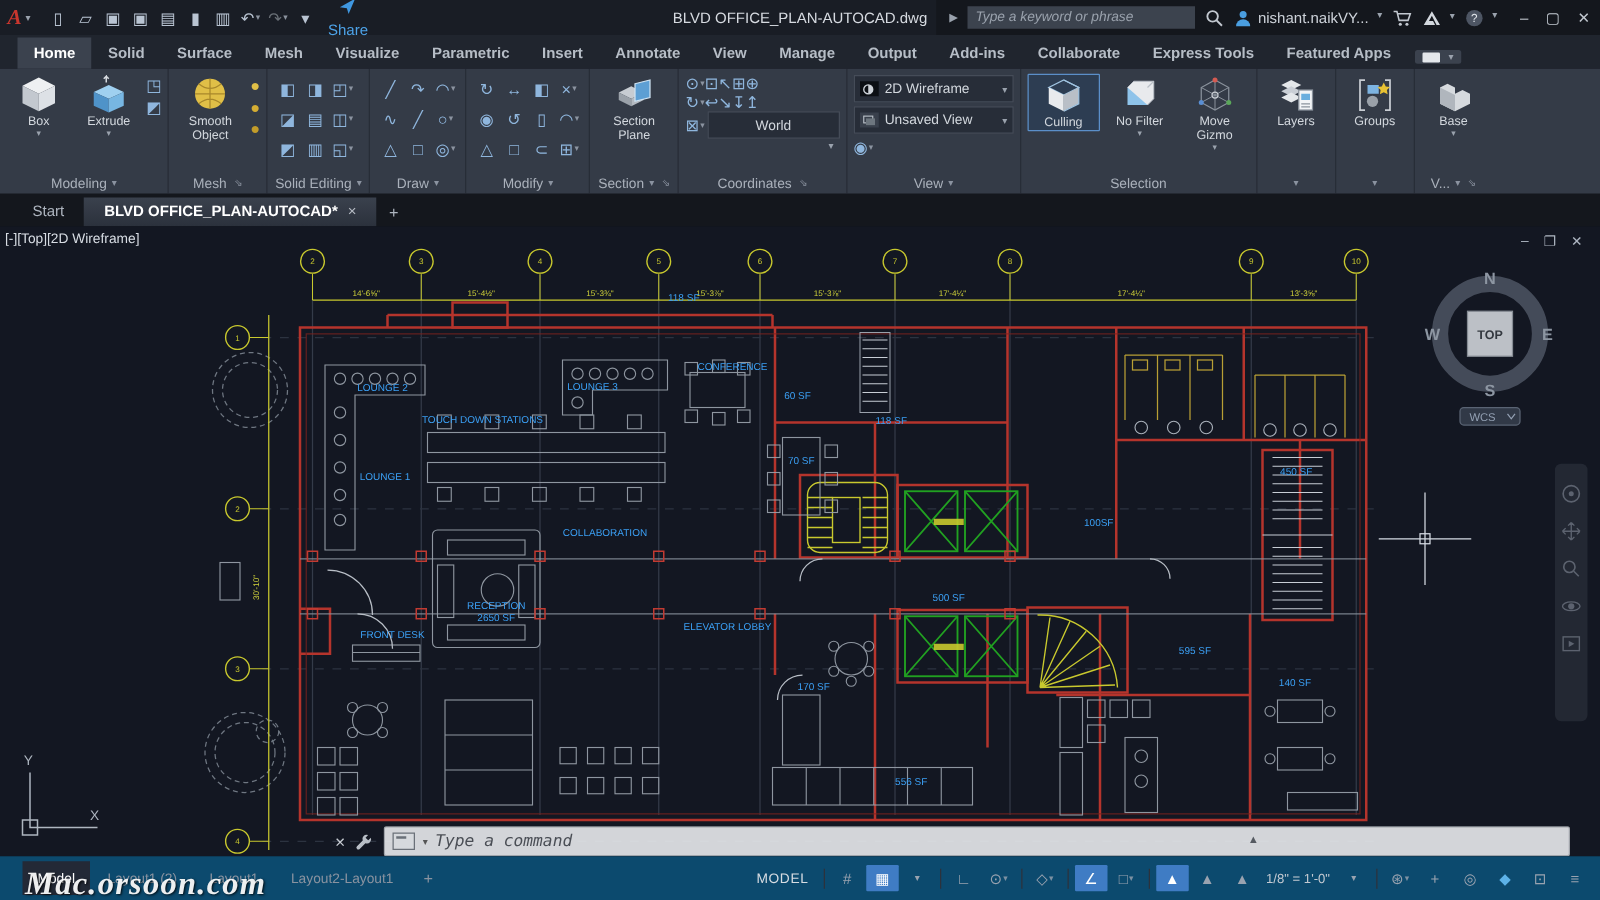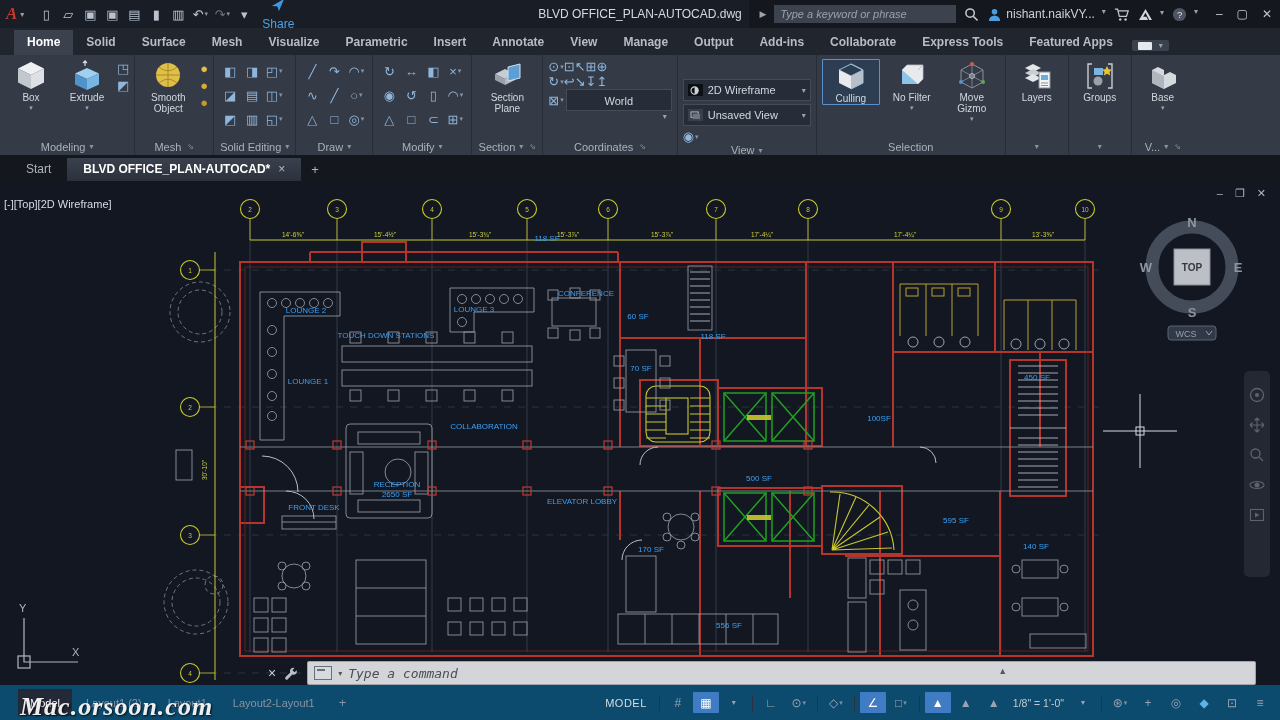--- a/index.html
+++ b/index.html
@@ -56,21 +56,21 @@
   .drop .dc{margin-left:auto;font-size:8px;color:#9aa2ad;}
   .vicon{width:15px;height:12px;background:#0c0f14;display:flex;align-items:center;justify-content:center;}
   
   .filetabs{height:26px;background:#14171d;display:flex;align-items:flex-end;padding-left:10px;flex:0 0 26px;}
   .ftab{padding:4px 16px 5px;font-size:12px;color:#aeb5bf;display:flex;gap:8px;align-items:center;}
   .ftab.active{background:linear-gradient(#3a414d,#2b313c);color:#fff;font-weight:700;}
   .ftab .x{color:#b6bcc4;font-weight:400;}
   .fplus{color:#aeb5bf;font-size:13px;padding:4px 10px;}
   
   .canvas{position:relative;flex:1;background:#131722;overflow:hidden;}
-  .vplabel{position:absolute;left:4px;top:17px;color:#d8dde4;font-size:11px;z-index:5;}
+  .vplabel{position:absolute;left:4px;top:4px;color:#d8dde4;font-size:11px;z-index:5;}
   .docbtns{position:absolute;right:14px;top:6px;color:#aeb6c2;font-size:11px;display:flex;gap:12px;z-index:5;}
   svg#plan{position:absolute;left:0;top:0;width:1280px;height:505px;}
   .viewcube{position:absolute;right:28px;top:30px;width:120px;height:130px;z-index:4;}
   .navbar{position:absolute;right:10px;top:190px;width:26px;height:190px;background:rgba(56,62,74,.45);
     border-radius:5px;display:flex;flex-direction:column;align-items:center;gap:14px;padding-top:16px;z-index:4;}
   .navico{opacity:.55;}
   .cmdwrap{position:absolute;left:268px;top:480px;display:flex;align-items:center;gap:8px;z-index:6;}
   .cmdx{color:#c7ccd3;font-size:14px;}
   .cmdbar{position:relative;width:935px;height:22px;background:rgba(228,230,233,.92);
     border:1px solid rgba(140,145,152,.7);border-radius:2px;display:flex;align-items:center;padding:0 6px;gap:6px;}
@@ -365,21 +365,21 @@
           </div>
         </div>
       </div>
       <div class="plabel">
         <span>Coordinates</span>
           <span class="lnch">⇘</span>
       </div>
     </div>
 
     <div class="panel">
-      <div class="pbody" style="flex-direction:column;gap:0;padding-top:24px;">
+      <div class="pbody" style="flex-direction:column;gap:0;padding-top:5px;">
         <div class="drop" style="width:118px;">
           <span class="vicon">
               <svg width="11" height="9" viewBox="0 0 12 10">
                 <circle cx="5" cy="5" r="4" fill="none" stroke="#cfd4da" stroke-width="1.2"></circle>
                 <path d="M5 1a4 4 0 0 1 0 8" fill="#cfd4da"></path>
               </svg>
             </span>
           <span>2D Wireframe</span>
           <span class="dc">▾</span>
         </div>

